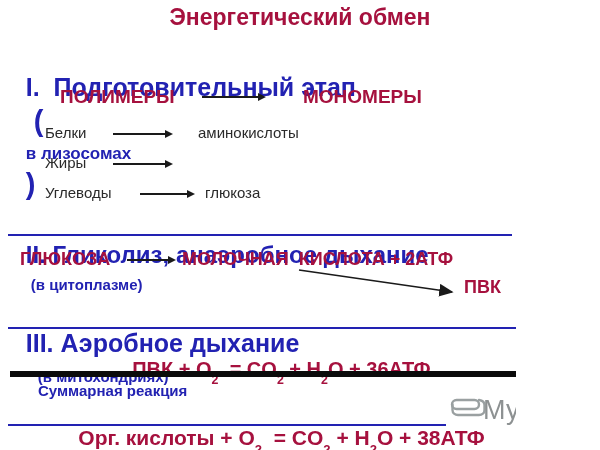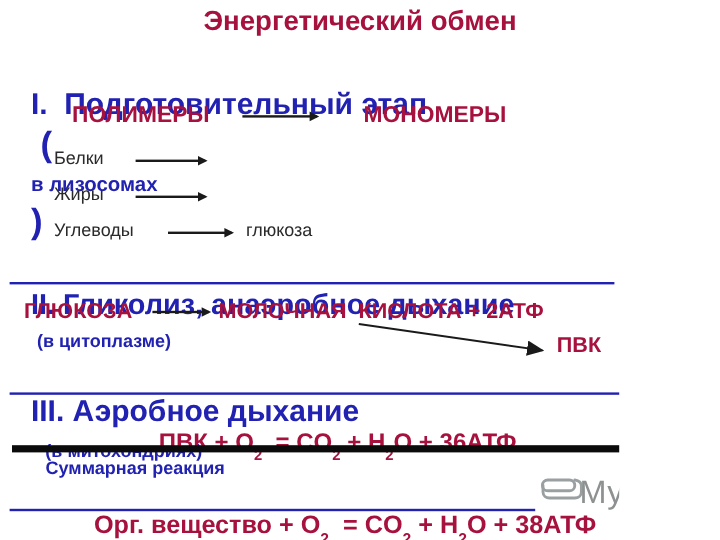--- a/index.html
+++ b/index.html
@@ -46,20 +46,21 @@
     <span class="h-loc-1">в лизосомах</span>
     <span class="bigparen">)</span>
   </div>
 
   <span class="abs red-caps" style="left:60px;top:86px;">ПОЛИМЕРЫ</span>
   <span class="harrow" style="left:202px;top:96px;width:62px;"></span>
   <span class="abs red-caps" style="left:303px;top:86px;">МОНОМЕРЫ</span>
 
   <span class="abs black-row" style="left:45px;top:124px;">Белки</span>
   <span class="harrow" style="left:113px;top:133px;width:58px;"></span>
+  <span class="abs black-row" style="left:198px;top:124px;">аминокислоты</span>
 
   <span class="abs black-row" style="left:45px;top:154px;">Жиры</span>
   <span class="harrow" style="left:113px;top:163px;width:58px;"></span>
 
   <span class="abs black-row" style="left:45px;top:184px;">Углеводы</span>
   <span class="harrow" style="left:140px;top:193px;width:53px;"></span>
   <span class="abs black-row" style="left:205px;top:184px;">глюкоза</span>
 
   <div class="abs heading" style="left:8px;top:214px;width:569px;line-height:27px;">
     <span class="h-main-2">II. Гликолиз, анаэробное дыхание</span>
@@ -87,21 +88,21 @@
 
   <span class="abs eq" style="left:110px;top:335px;font-size:20px;">
     <span>ПВК + O</span><sub>2</sub><span>  = CO</span><sub>2</sub><span> + H</span><sub>2</sub><span>O + 36АТФ</span>
   </span>
 
   <div class="divider"></div>
 
   <span class="abs summary-label" style="left:38px;top:382px;">Суммарная реакция</span>
 
   <span class="abs eq" style="left:55px;top:402px;font-size:21px;">
-    <span>Орг. вещество + O</span><sub>2</sub><span>  = CO</span><sub>2</sub><span> + H</span><sub>2</sub><span>O + 38АТФ</span>
+    <span>Орг. кислоты + O</span><sub>2</sub><span>  = CO</span><sub>2</sub><span> + H</span><sub>2</sub><span>O + 38АТФ</span>
   </span>
 
   <div class="watermark">
     <svg width="42" height="32" viewBox="0 0 42 32">
       <g fill="none" stroke="#9aa0a1" stroke-width="2.4" stroke-linecap="round" stroke-linejoin="round">
         <rect x="5" y="6" width="27" height="9" rx="4.5"></rect>
         <path d="M32 6 c3.5 0.5 5.5 2.5 5.5 5 v5 c0 3 -2.5 5 -5.5 5 h-21 c-3 0 -5.5 -2 -5.5 -5 v-5.5"></path>
       </g>
     </svg>
     <span>MyShared</span>

